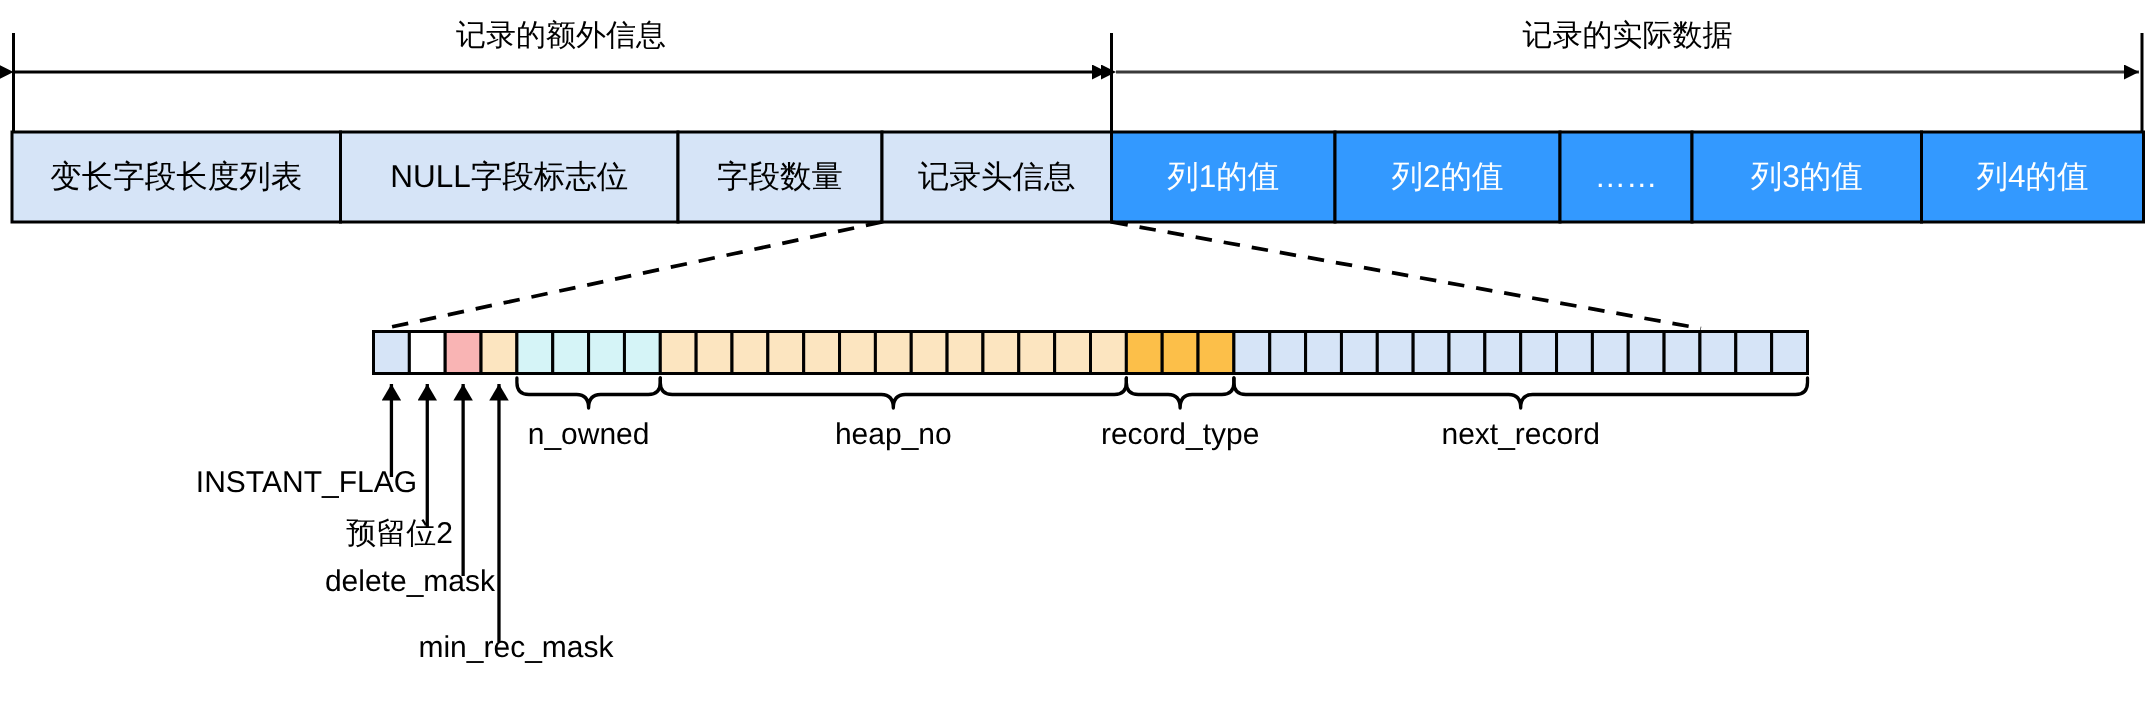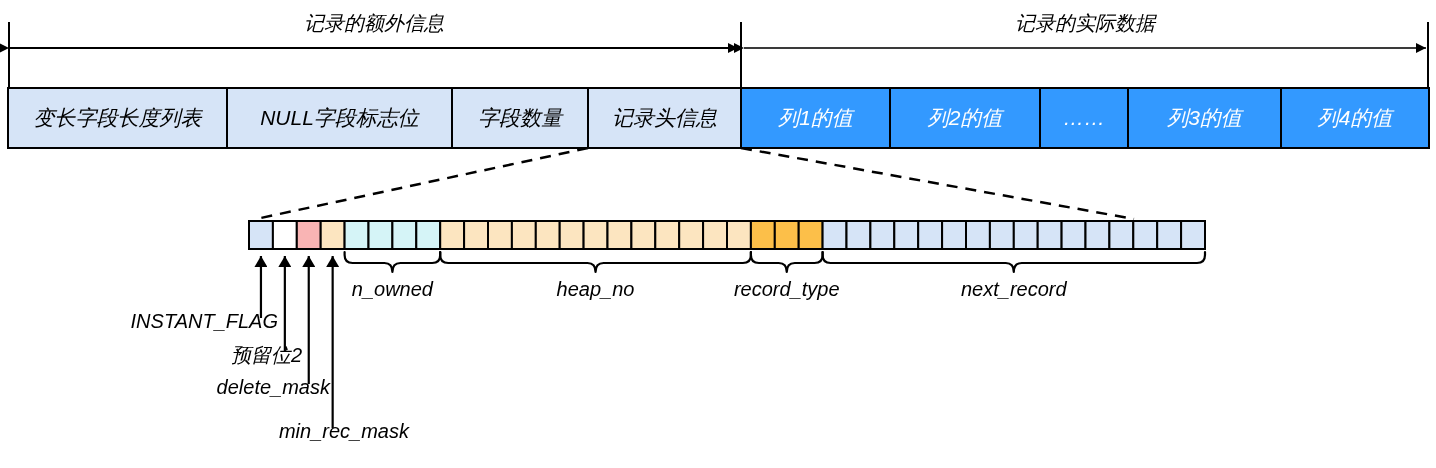--- a/index.html
+++ b/index.html
@@ -11,21 +11,20 @@
   body {
     width: 1436px;
     height: 468px;
     font-family: "Liberation Sans", "DejaVu Sans", sans-serif;
     overflow: hidden;
   }
   #diagram-root {
     position: relative;
     width: 1436px;
     height: 340px;
-    font-style: italic;
   }
   svg#diagram {
     display: block;
     width: 1436px;
     height: 468px;
   }
   .box-fill-extra { fill: #d6e4f7; stroke: #000000; stroke-width: 2; }
   .box-fill-data  { fill: #3399ff; stroke: #000000; stroke-width: 2; }
   .box-label-dark {
     font-family: "Liberation Sans", "DejaVu Sans", sans-serif;

